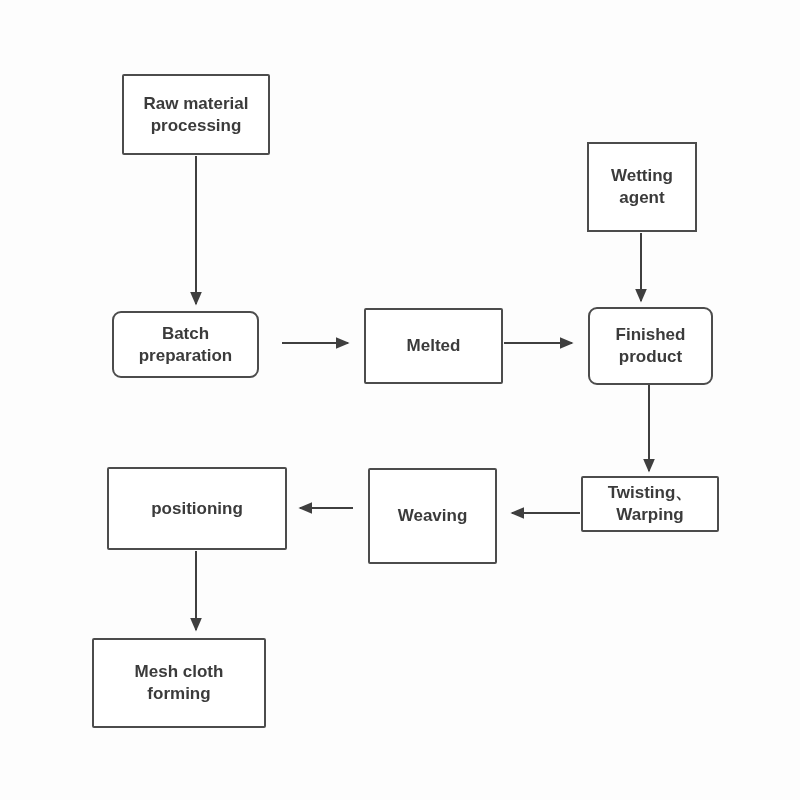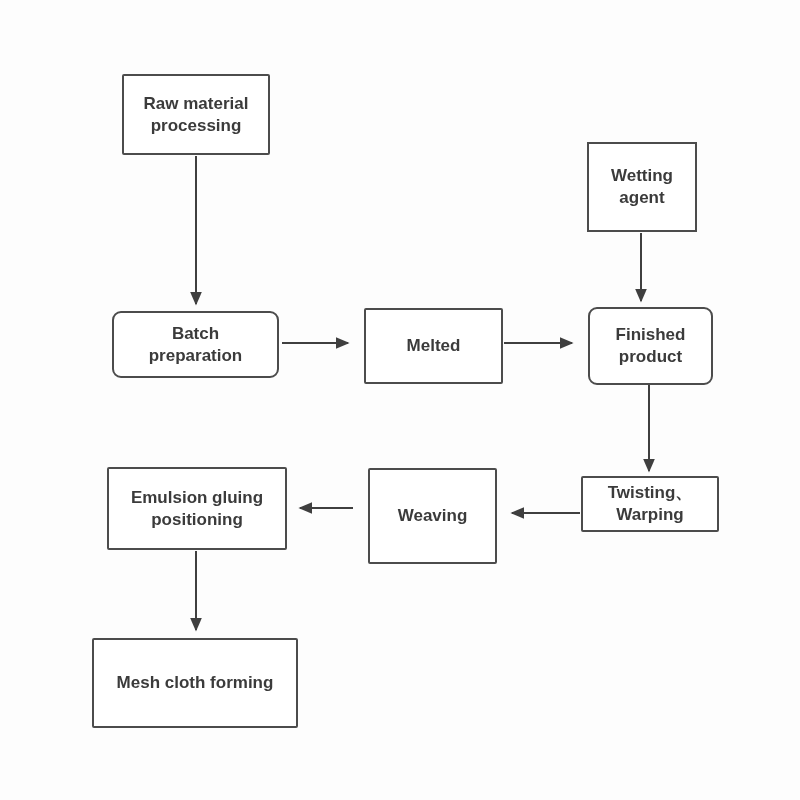--- a/index.html
+++ b/index.html
@@ -68,39 +68,38 @@
     </svg>
   <div id="node-layer">
       <div class="node" style="left: 122px; top: 74px; width: 148px; height: 81px; border-radius: 2px;">
         <div>Raw material</div>
         <div>processing</div>
       </div>
       <div class="node" style="left: 587px; top: 142px; width: 110px; height: 90px; border-radius: 0;">
         <div>Wetting</div>
         <div>agent</div>
       </div>
-      <div class="node" style="left: 112px; top: 311px; width: 167px; height: 67px; border-radius: 9px;">
+      <div class="node" style="left: 112px; top: 311px; width: 147px; height: 67px; border-radius: 9px;">
         <div>Batch</div>
         <div>preparation</div>
       </div>
       <div class="node" style="left: 364px; top: 308px; width: 139px; height: 76px; border-radius: 2px;">
         <div>Melted</div>
       </div>
       <div class="node" style="left: 588px; top: 307px; width: 125px; height: 78px; border-radius: 9px;">
         <div>Finished</div>
         <div>product</div>
       </div>
       <div class="node" style="left: 581px; top: 476px; width: 138px; height: 56px; border-radius: 2px;">
         <div>Twisting、</div>
         <div>Warping</div>
       </div>
       <div class="node" style="left: 368px; top: 468px; width: 129px; height: 96px; border-radius: 2px;">
         <div>Weaving</div>
       </div>
       <div class="node" style="left: 107px; top: 467px; width: 180px; height: 83px; border-radius: 2px;">
-        <div>Emulsion gluing</div>
         <div>positioning</div>
       </div>
-      <div class="node" style="left: 92px; top: 638px; width: 206px; height: 90px; border-radius: 2px;">
+      <div class="node" style="left: 92px; top: 638px; width: 174px; height: 90px; border-radius: 2px;">
         <div>Mesh cloth forming</div>
       </div>
     </div>
 </div>
 
 </body></html>

